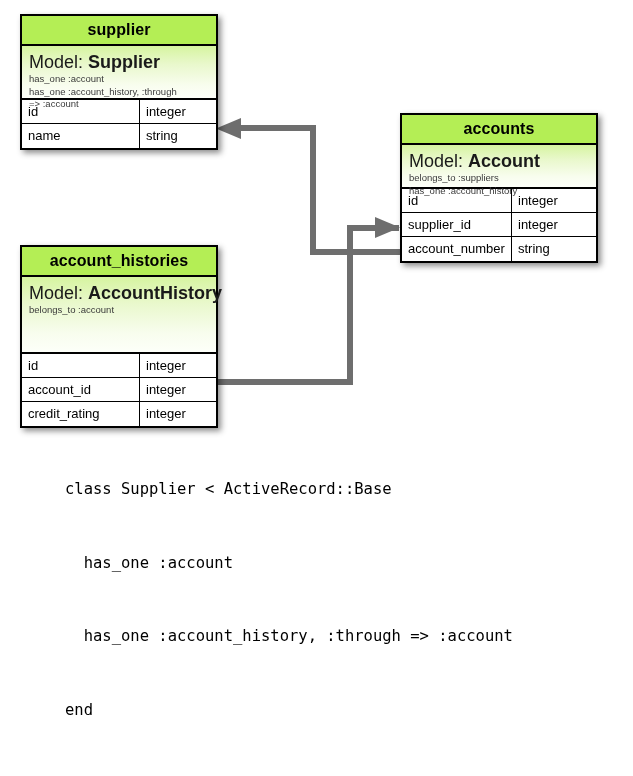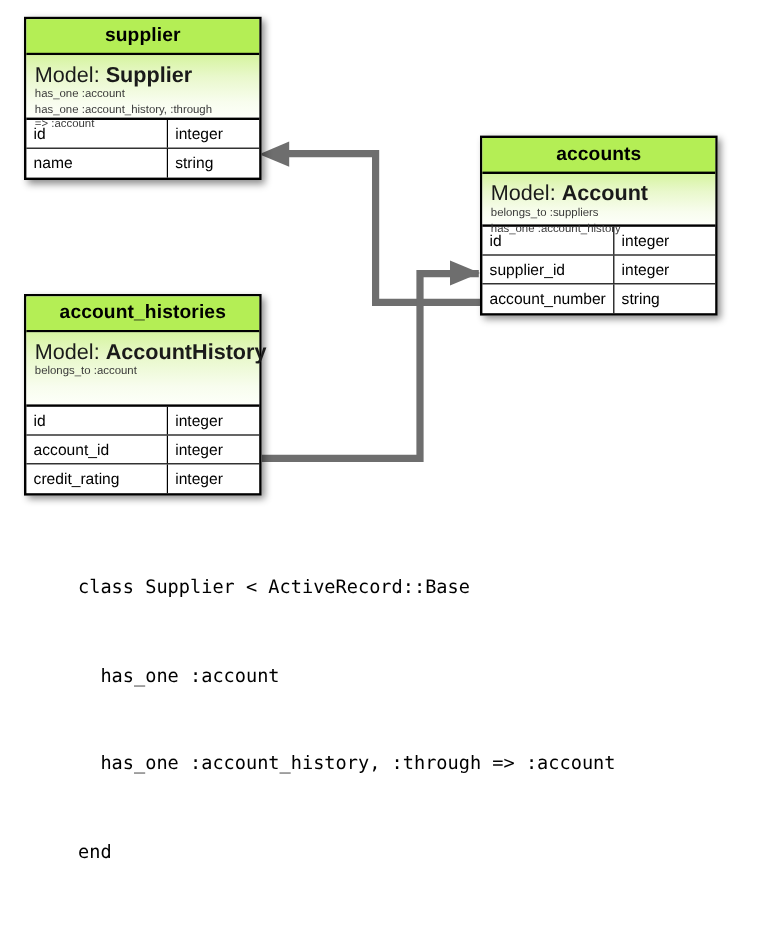--- a/index.html
+++ b/index.html
@@ -100,21 +100,21 @@
   #ent-suppliers         { left: 20px;  top: 14px;  width: 198px; }
   #ent-accounts          { left: 400px; top: 113px; width: 198px; }
   #ent-account-histories { left: 20px;  top: 245px; width: 198px; }
 
   #ent-suppliers .field-name         { width: 118px; }
   #ent-accounts .field-name          { width: 110px; }
   #ent-account-histories .field-name { width: 118px; }
 
   #ent-suppliers .entity-model         { height: 54px; }
   #ent-accounts .entity-model          { height: 44px; }
-  #ent-account-histories .entity-model { height: 62px; }
+  #ent-account-histories .entity-model { height: 77px; }
 
   
   #connectors {
     position: absolute;
     left: 0; top: 0;
     width: 633px; height: 430px;
     z-index: 1;
     pointer-events: none;
   }
 

